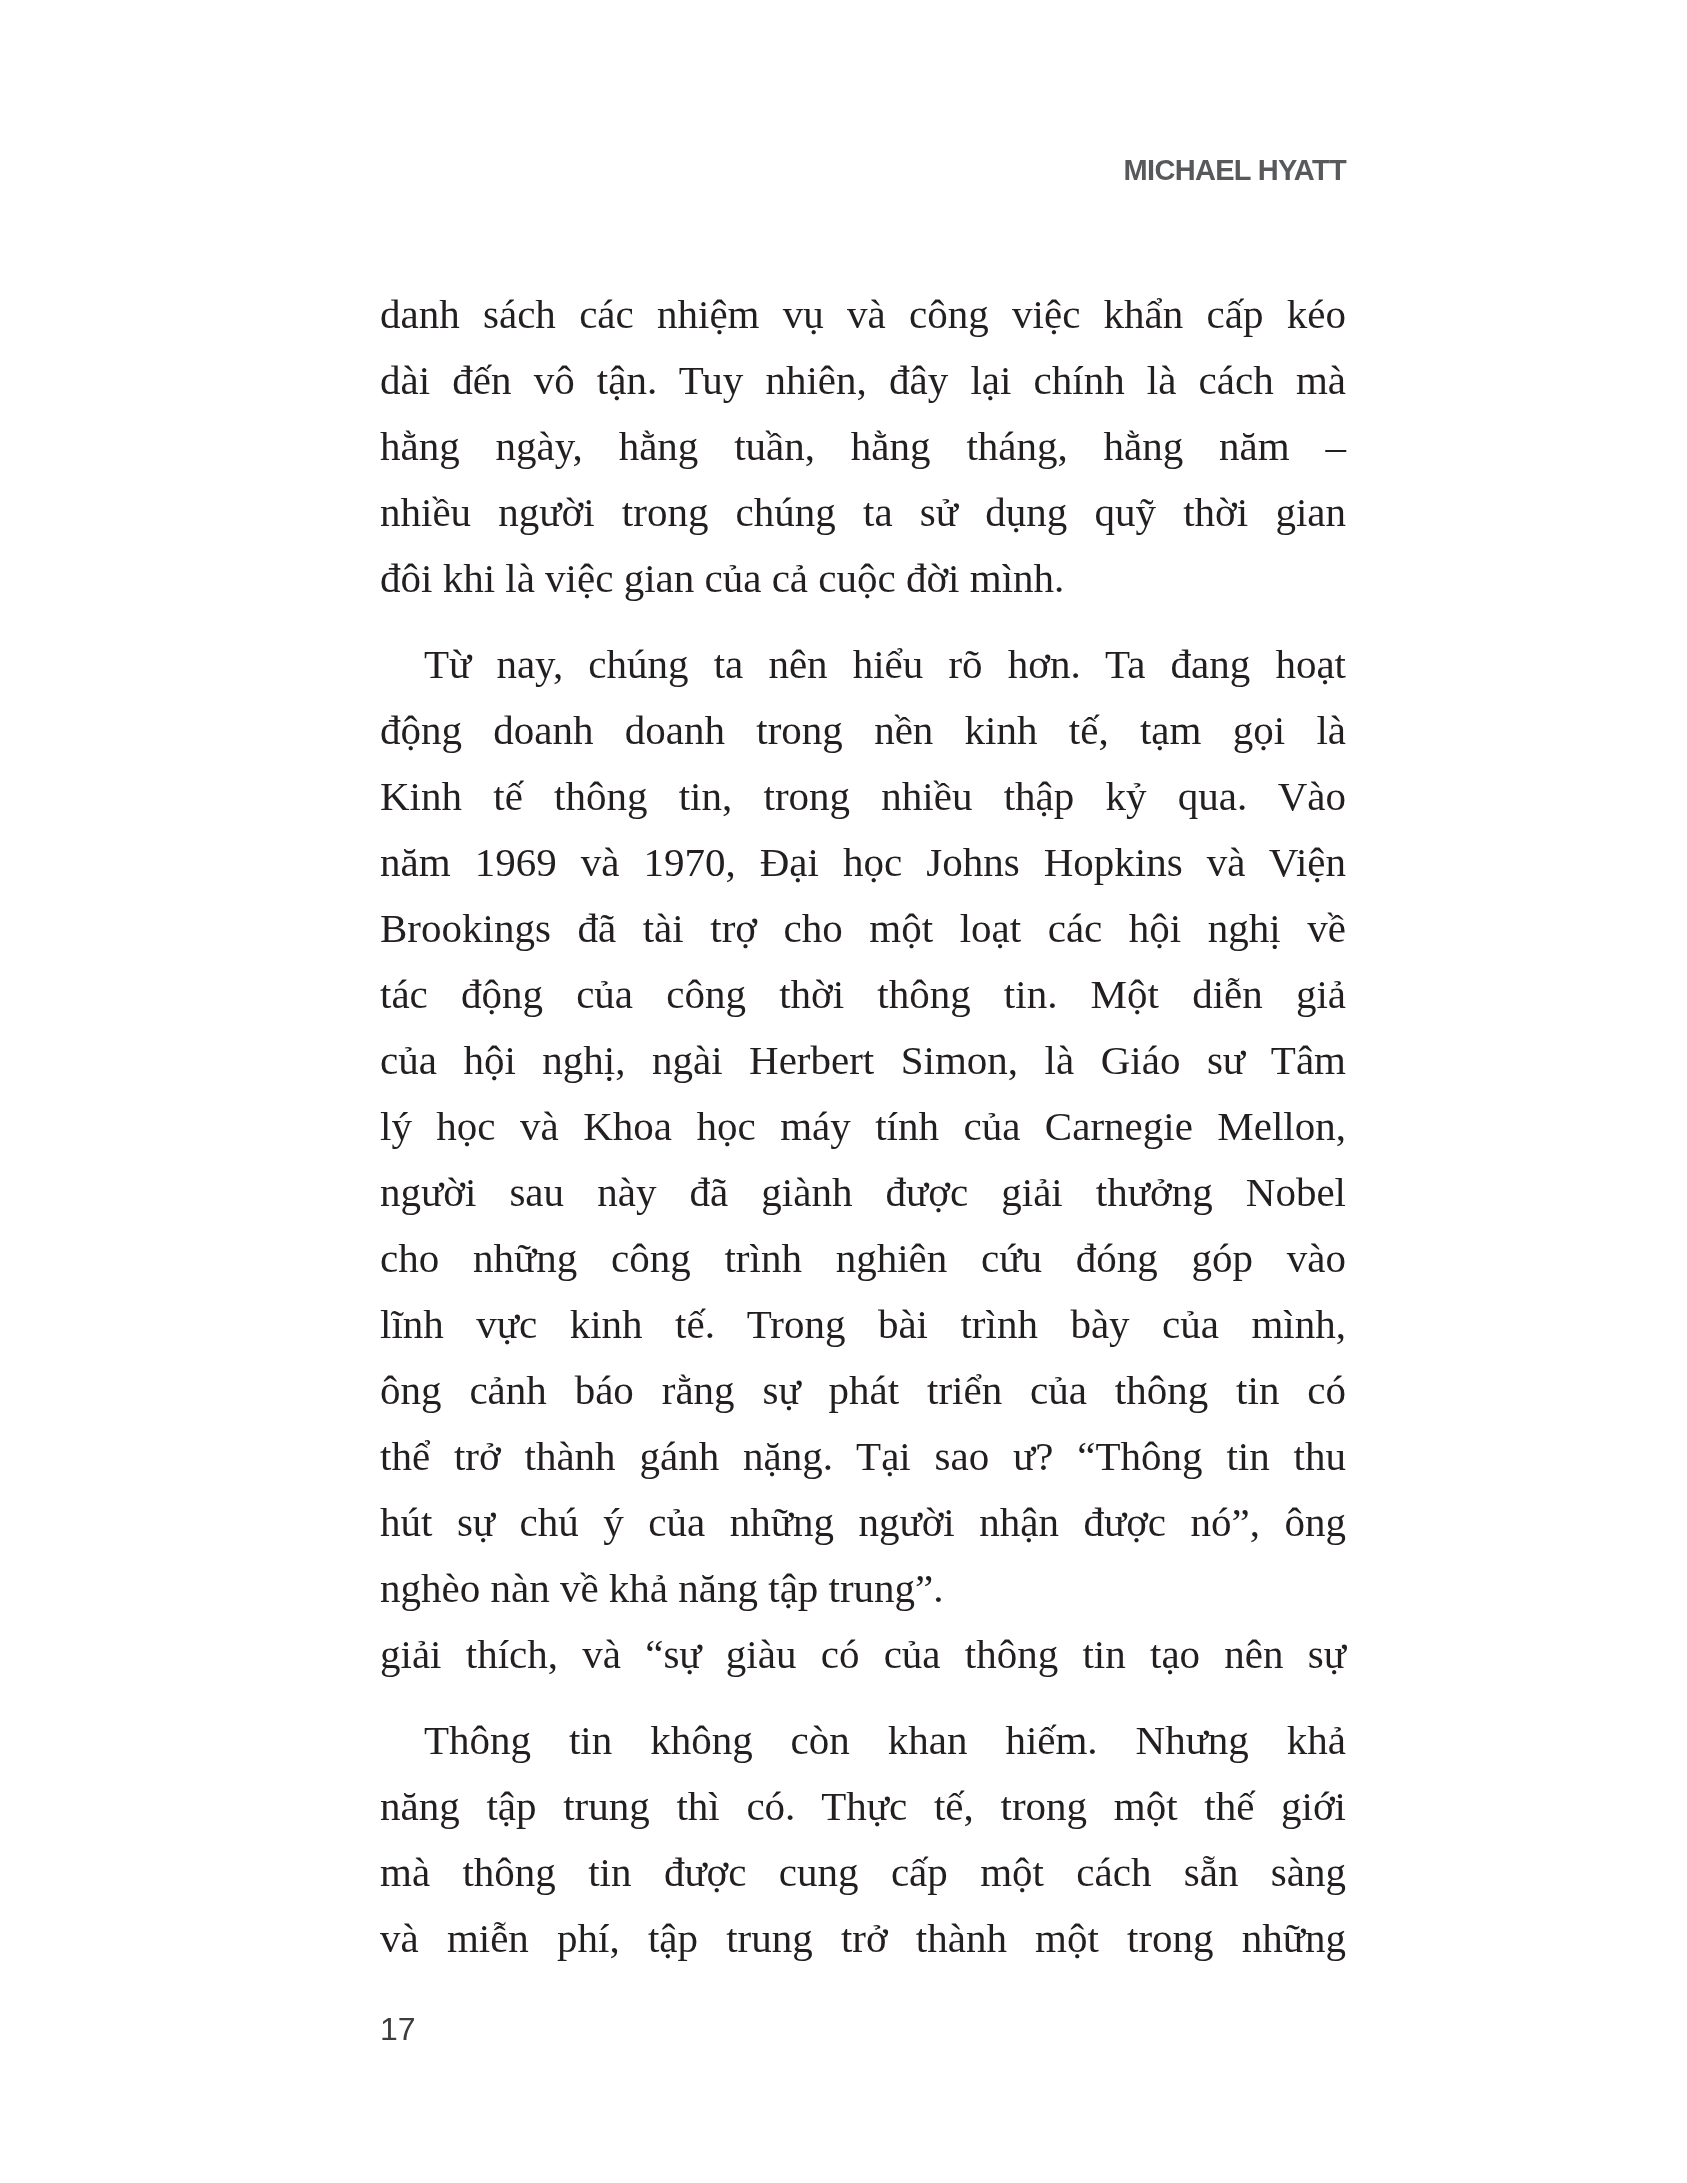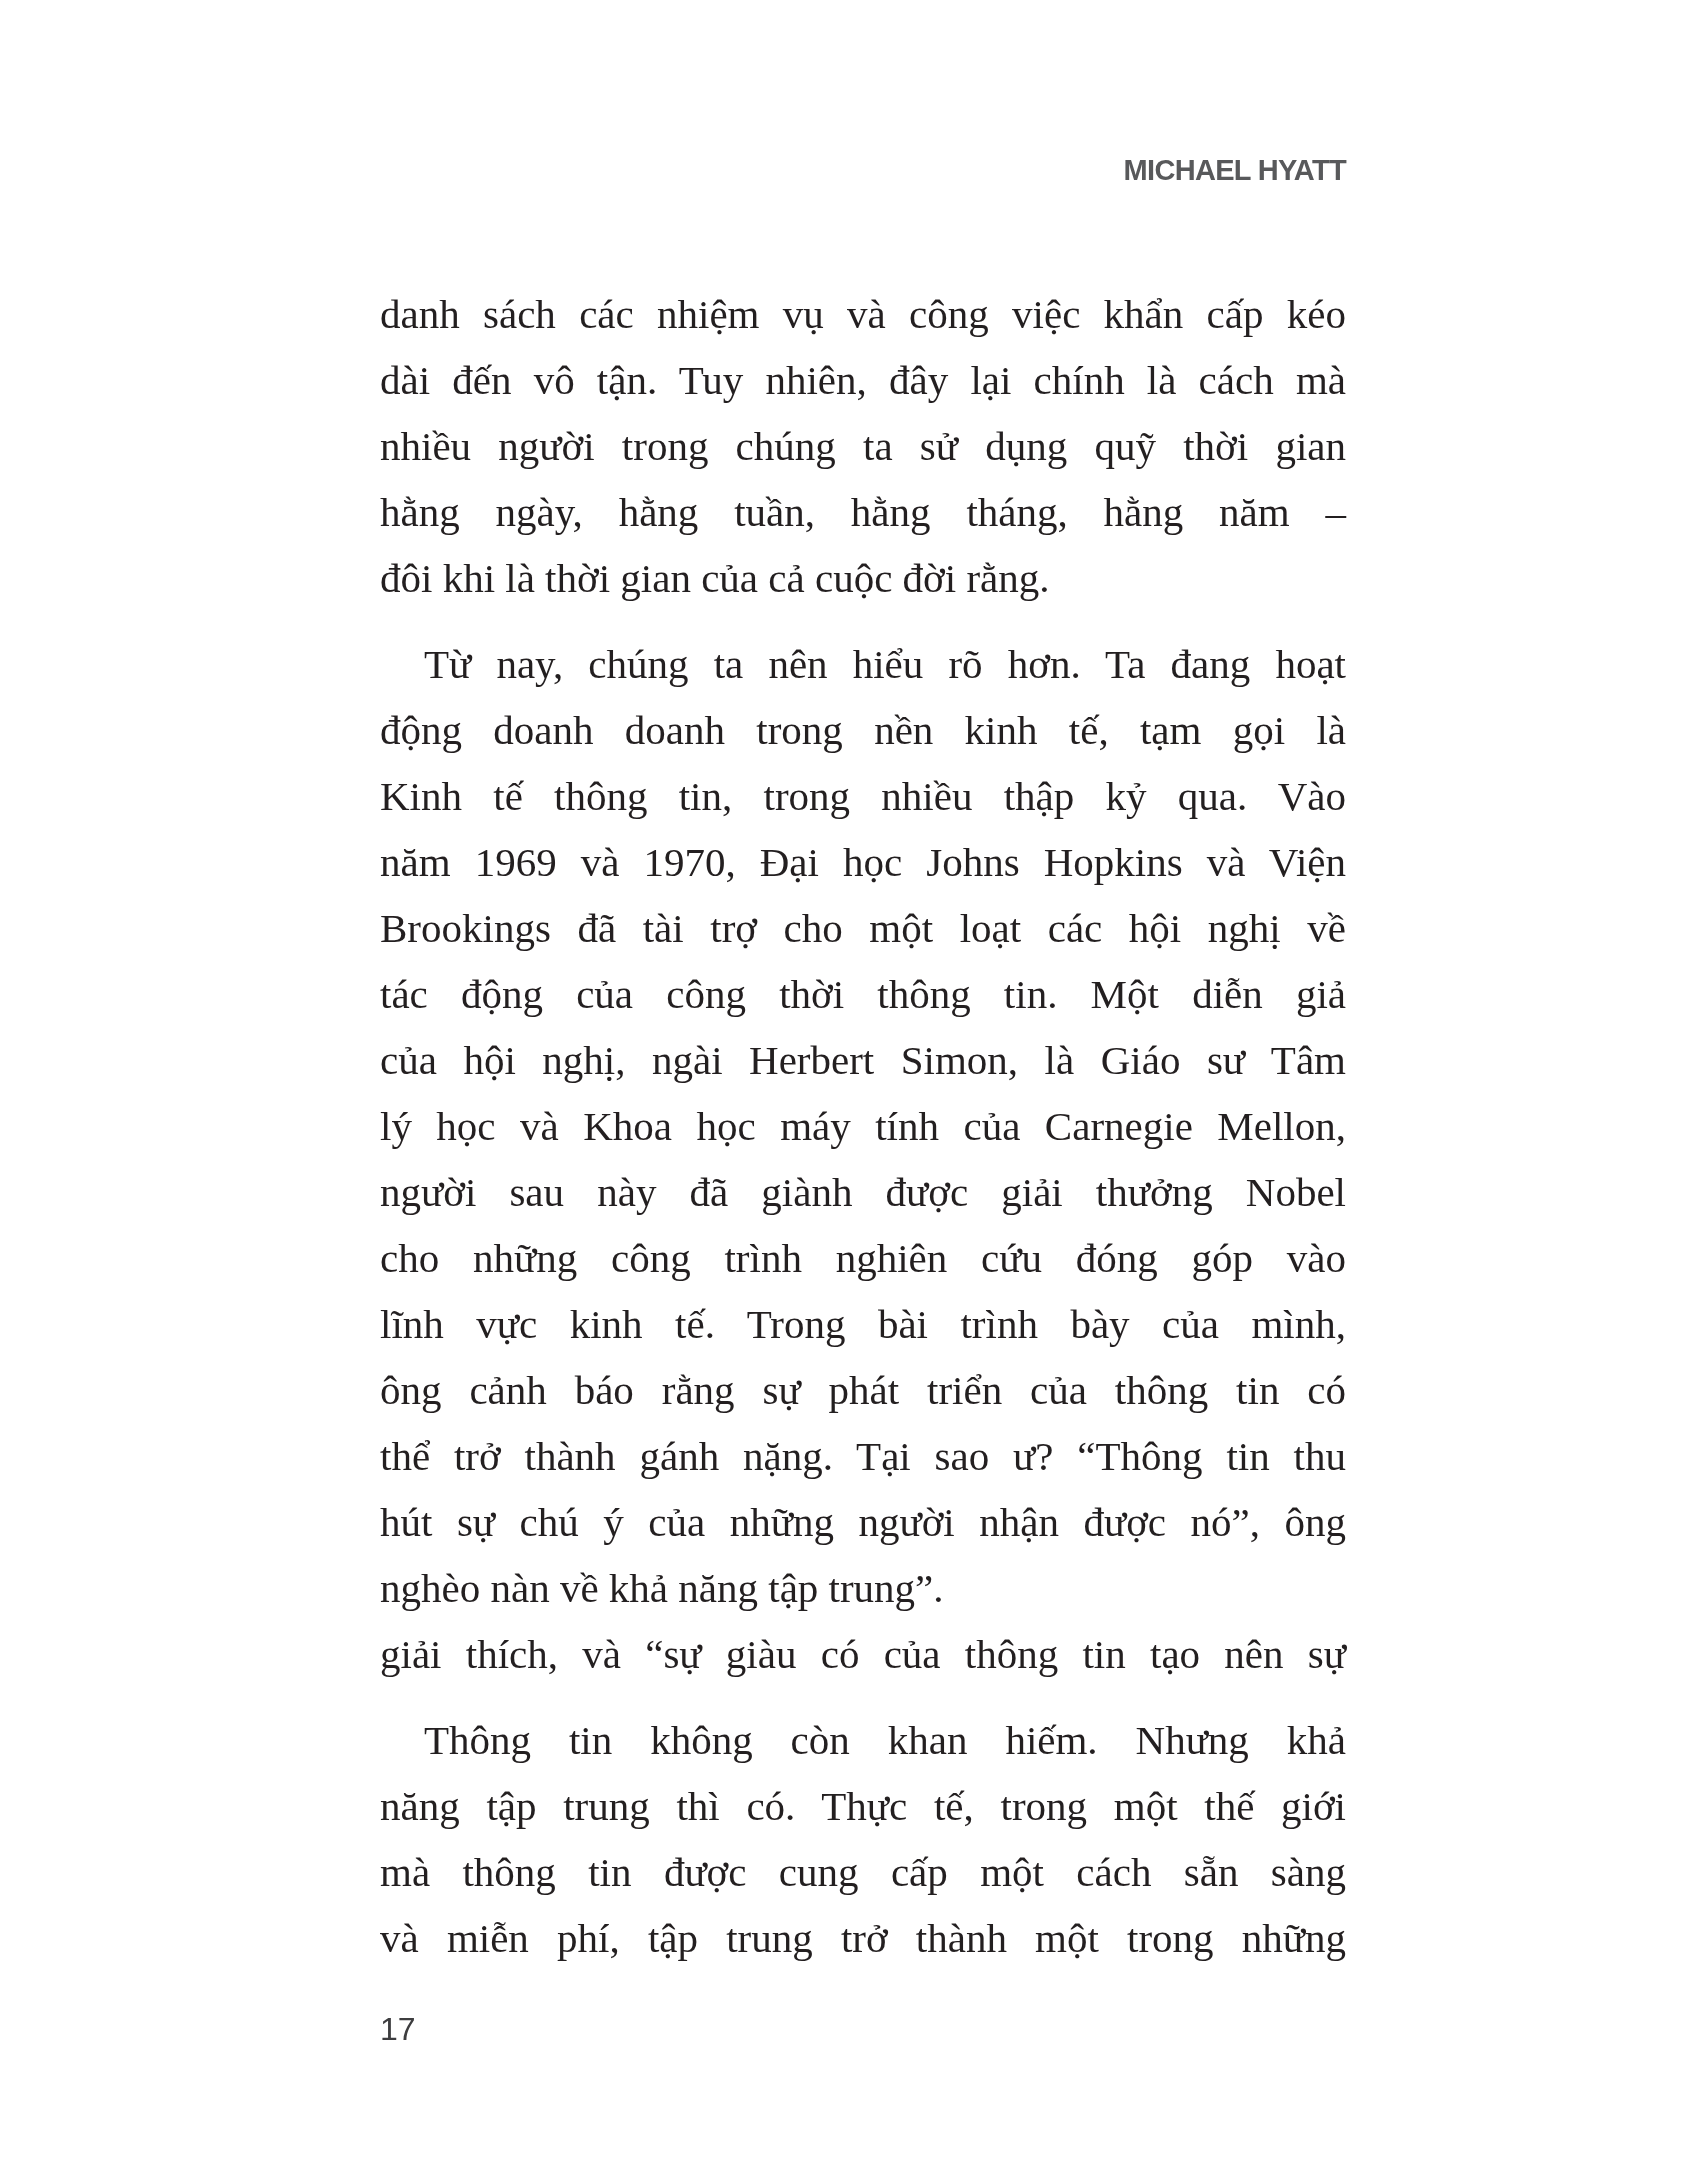--- a/index.html
+++ b/index.html
@@ -62,23 +62,23 @@
 
 <div class="page">
 
   <div class="running-header">MICHAEL HYATT</div>
 
   <div class="body-text">
 
     <div class="paragraph">
       <div class="line">danh sách các nhiệm vụ và công việc khẩn cấp kéo</div>
       <div class="line">dài đến vô tận. Tuy nhiên, đây lại chính là cách mà</div>
+      <div class="line">hằng ngày, hằng tuần, hằng tháng, hằng năm –</div>
       <div class="line">nhiều người trong chúng ta sử dụng quỹ thời gian</div>
-      <div class="line">hằng ngày, hằng tuần, hằng tháng, hằng năm –</div>
-      <div class="line endline">đôi khi là thời gian của cả cuộc đời rằng.</div>
+      <div class="line endline">đôi khi là việc gian của cả cuộc đời mình.</div>
     </div>
 
     <div class="paragraph">
       <div class="line indent">Từ nay, chúng ta nên hiểu rõ hơn. Ta đang hoạt</div>
       <div class="line">động doanh doanh trong nền kinh tế, tạm gọi là</div>
       <div class="line">Kinh tế thông tin, trong nhiều thập kỷ qua. Vào</div>
       <div class="line">năm 1969 và 1970, Đại học Johns Hopkins và Viện</div>
       <div class="line">Brookings đã tài trợ cho một loạt các hội nghị về</div>
       <div class="line">tác động của công thời thông tin. Một diễn giả</div>
       <div class="line">của hội nghị, ngài Herbert Simon, là Giáo sư Tâm</div>

